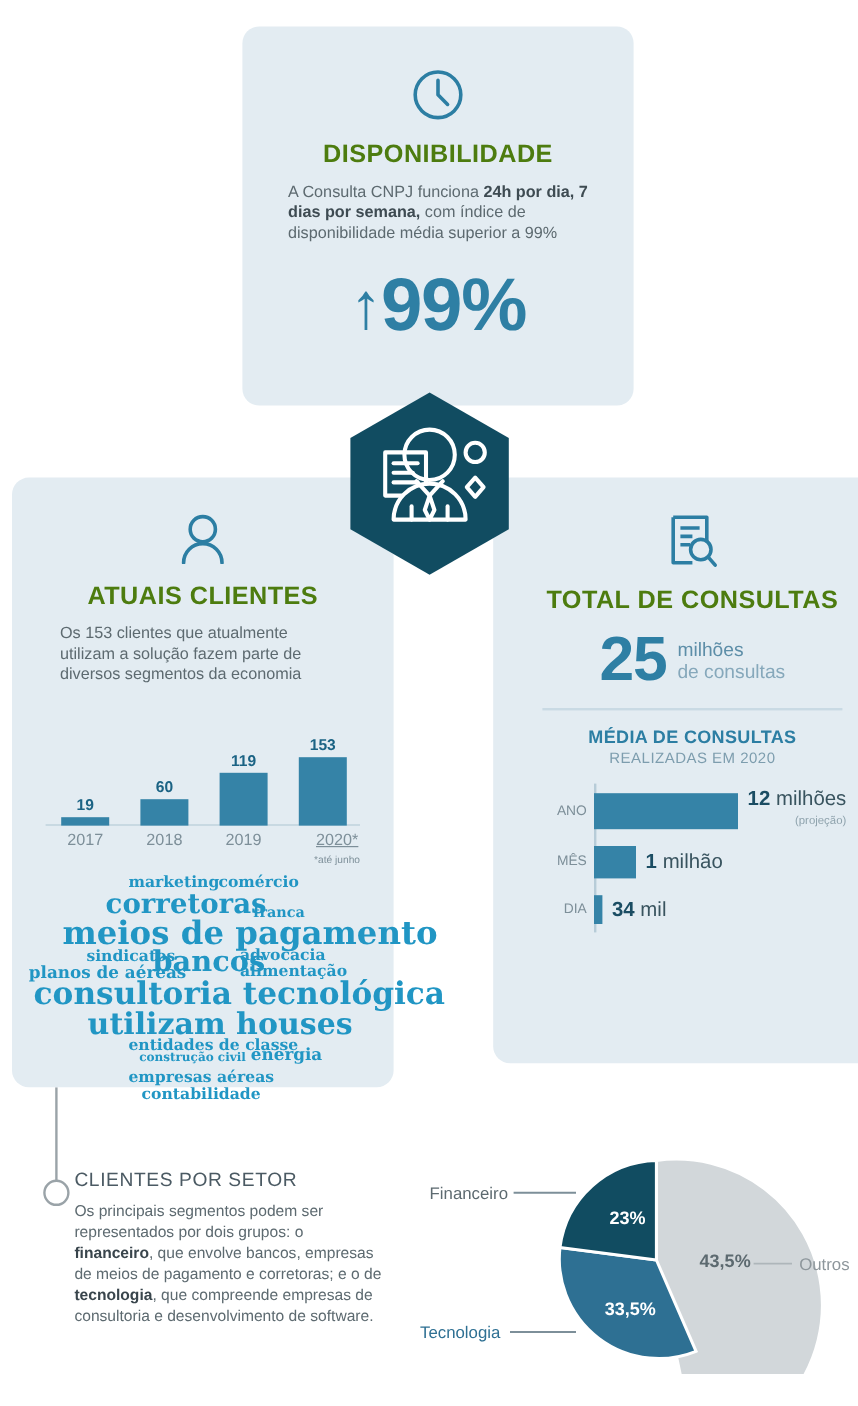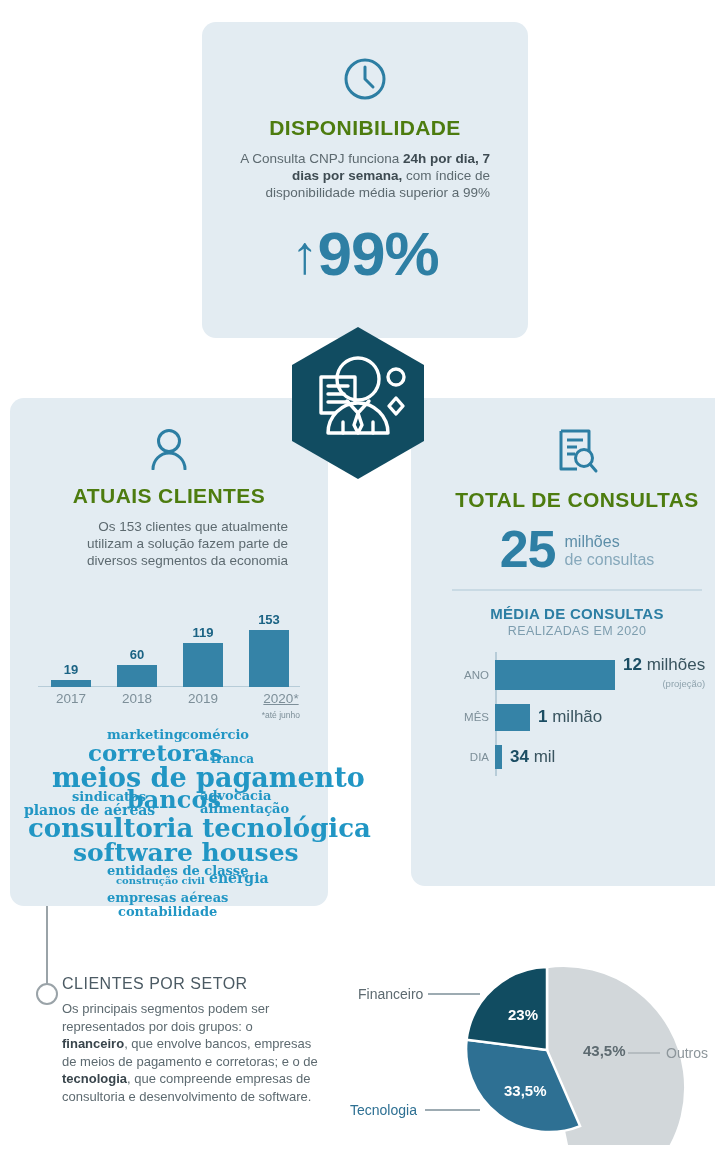--- a/index.html
+++ b/index.html
@@ -16,21 +16,21 @@
     border-radius:14px;
   }
   
   #card-disponibilidade{left:202px;top:22px;width:326px;height:316px;}
   .clock-wrap{text-align:center;margin-top:34px;}
   .sec-title{
     text-align:center;color:#4d7c0f;font-weight:bold;
     letter-spacing:.4px;font-size:21px;margin-top:10px;
   }
   .sec-body{
-    text-align:right;color:#5d6a70;font-size:13.5px;line-height:17px;
+    text-align:left;color:#5d6a70;font-size:13.5px;line-height:17px;
     margin:10px auto 0;width:250px;
   }
   .sec-body b{color:#3e4b52;font-weight:bold;}
   .big99{
     text-align:center;color:#2e7fa4;font-weight:bold;
     font-size:62px;letter-spacing:-1px;margin-top:22px;
     line-height:62px;
   }
   .big99 .arrow{font-size:54px;vertical-align:2px;font-weight:normal;}
 
@@ -173,21 +173,21 @@
     <span class="cw" style="left:163px;top:0px;font-size:13px;">comércio</span>
     <span class="cw" style="left:69px;top:13px;font-size:23px;">corretoras</span>
     <span class="cw" style="left:192px;top:25px;font-size:12px;">franca</span>
     <span class="cw" style="left:33px;top:36px;font-size:27px;">meios de pagamento</span>
     <span class="cw" style="left:53px;top:62px;font-size:13px;">sindicatos</span>
     <span class="cw" style="left:108px;top:60px;font-size:24px;">bancos</span>
     <span class="cw" style="left:181px;top:61px;font-size:13px;">advocacia</span>
     <span class="cw" style="left:5px;top:75px;font-size:14px;">planos de aéreas</span>
     <span class="cw" style="left:181px;top:74px;font-size:13px;">alimentação</span>
     <span class="cw" style="left:9px;top:87px;font-size:26px;">consultoria tecnológica</span>
-    <span class="cw" style="left:54px;top:112px;font-size:25px;">software houses</span>
+    <span class="cw" style="left:54px;top:112px;font-size:25px;">utilizam houses</span>
     <span class="cw" style="left:88px;top:136px;font-size:13px;">entidades de classe</span>
     <span class="cw" style="left:190px;top:143px;font-size:14px;">energia</span>
     <span class="cw" style="left:97px;top:148px;font-size:10px;">construção civil</span>
     <span class="cw" style="left:88px;top:163px;font-size:13px;">empresas aéreas</span>
     <span class="cw" style="left:99px;top:177px;font-size:13px;">contabilidade</span>
   </div>
 </div>
 
 <div class="card" id="card-consultas">
   <div class="icon-center">

